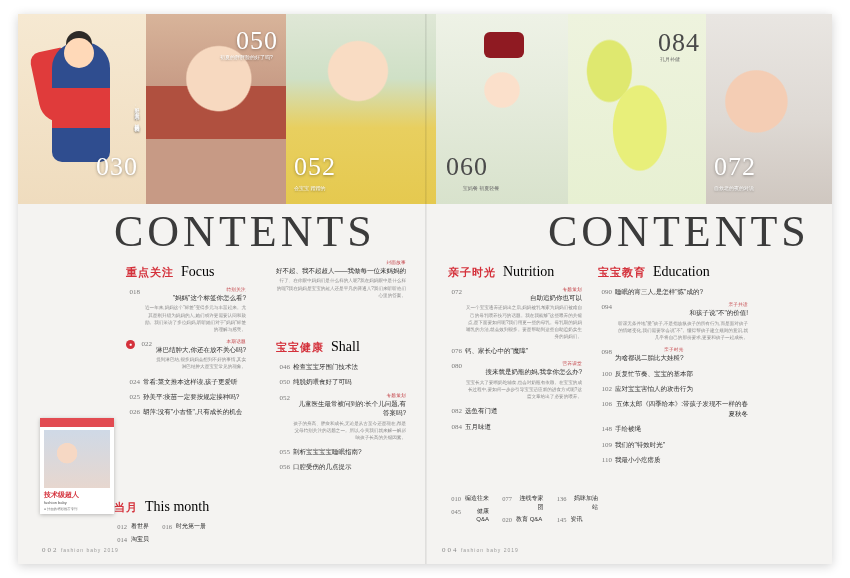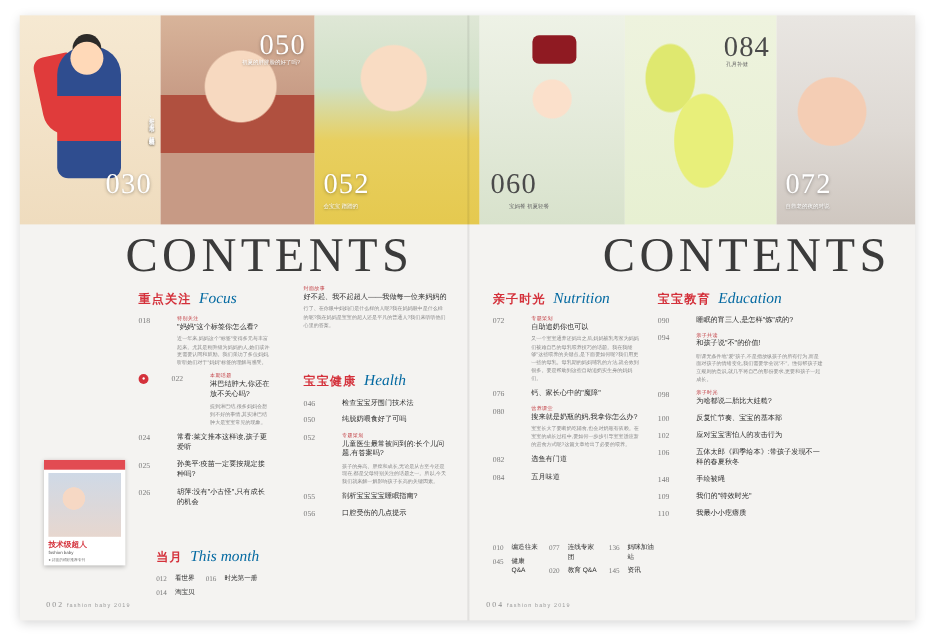--- a/index.html
+++ b/index.html
@@ -42,25 +42,25 @@
   .p5{width:138px;background:
       radial-gradient(ellipse at 52% 60%,#e8ef7a 0 26%,rgba(0,0,0,0) 27%),
       radial-gradient(ellipse at 30% 30%,#dfe86f 0 16%,rgba(0,0,0,0) 17%),
       linear-gradient(180deg,#eef3de 0%,#e7f0d2 100%);}
   .p6{width:126px;background:
       radial-gradient(circle at 40% 46%,#f4cdb4 0 24%,rgba(0,0,0,0) 25%),
       linear-gradient(180deg,#e9e6e2 0%,#ded9d4 55%,#cfc7c0 100%);}
   
   .contents-word{position:absolute;font-family:"Liberation Serif",serif;
       font-size:44px;letter-spacing:4px;color:#3b3b3b;white-space:nowrap;}
-  .colwrap{position:absolute;}
+  .colwrap{position:absolute;text-align:right;}
   .sec-head{display:flex;align-items:baseline;gap:7px;margin-bottom:7px;}
   .sec-cn{font-size:11px;color:#d4313b;font-weight:bold;letter-spacing:1px;}
-  .sec-en{font-family:"Liberation Serif",serif;font-style:italic;font-size:14px;color:#0369a1;}
-  .entry{display:flex;gap:21px;margin-bottom:6px;}
+  .sec-en{font-family:"Liberation Serif",serif;font-size:14px;color:#000000;}
+  .entry{display:flex;gap:3px;margin-bottom:6px;}
   .pg{font-family:"Liberation Serif",serif;font-size:7px;color:#7a7a7a;min-width:14px;padding-top:1px;}
   .etitle{font-size:6.5px;color:#2e2e2e;line-height:1.45;}
   .ekicker{font-size:4.6px;color:#c0393f;letter-spacing:.3px;margin-bottom:1px;}
   .ebody{font-size:4.6px;color:#8a8a8a;line-height:1.55;margin-top:2px;}
   .bullet{width:9px;height:9px;border-radius:50%;background:#d4313b;color:#fff;
       font-size:5px;display:flex;align-items:center;justify-content:center;
       font-family:"Liberation Serif",serif;flex:none;margin-top:1px;}
   .two{display:flex;gap:10px;}
   .mini{display:flex;gap:4px;margin-bottom:4px;}
   .mini .pg{font-size:6.5px;min-width:13px;}
@@ -171,21 +171,21 @@
           <span class="ekicker" style="display:block">封面故事</span>
           <span class="etitle" style="display:block">好不起、我不起超人——我做每一位来妈妈的</span>
           <span class="ebody" style="display:block">行了、在你眼中妈妈们是什么样的人呢?我在妈妈眼中是什么样的呢?我在妈妈是宝宝的超人还是平凡的普通人?我们来听听他们心里的答案。</span>
         </span>
       </div>
     </div>
 
     <div class="colwrap" style="left:258px;top:325px;width:130px;">
       <div class="sec-head">
         <span class="sec-cn">宝宝健康</span>
-        <span class="sec-en">Health</span>
+        <span class="sec-en">Shall</span>
       </div>
       <div class="entry">
         <span class="pg">046</span>
         <span class="etitle">检查宝宝牙围门技术法</span>
       </div>
       <div class="entry">
         <span class="pg">050</span>
         <span class="etitle">纯脱奶喂食好了可吗</span>
       </div>
       <div class="entry">
@@ -199,21 +199,21 @@
       <div class="entry">
         <span class="pg">055</span>
         <span class="etitle">剖析宝宝宝宝睡眠指南?</span>
       </div>
       <div class="entry">
         <span class="pg">056</span>
         <span class="etitle">口腔受伤的几点提示</span>
       </div>
     </div>
 
-    <div class="colwrap" style="left:124px;top:485px;width:130px;">
+    <div class="colwrap" style="left:96px;top:485px;width:130px;">
       <div class="sec-head">
         <span class="sec-cn">当月</span>
         <span class="sec-en">This month</span>
       </div>
       <div class="two">
         <div>
           <div class="mini">
             <span class="pg">012</span>
             <span class="etitle">看世界</span>
           </div>

